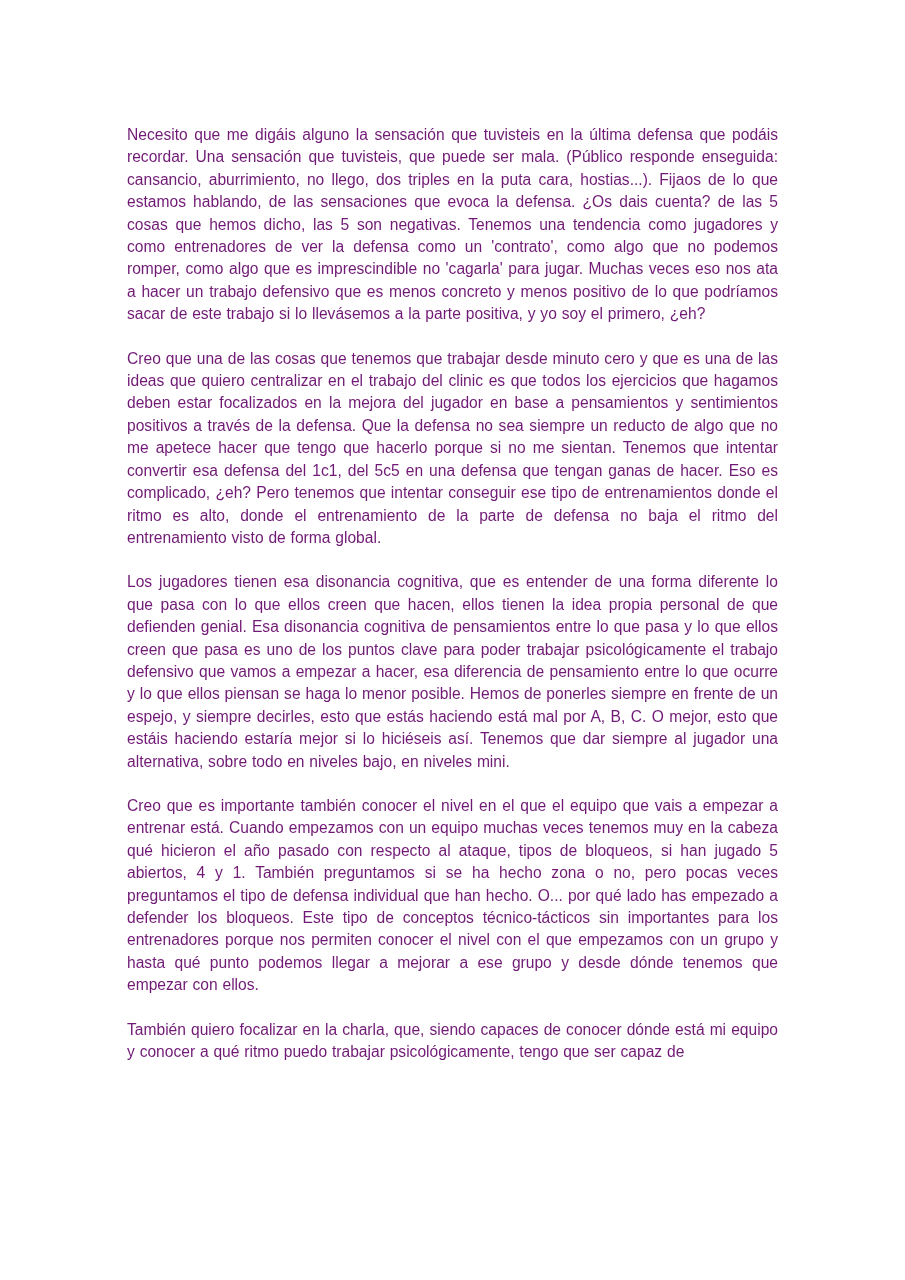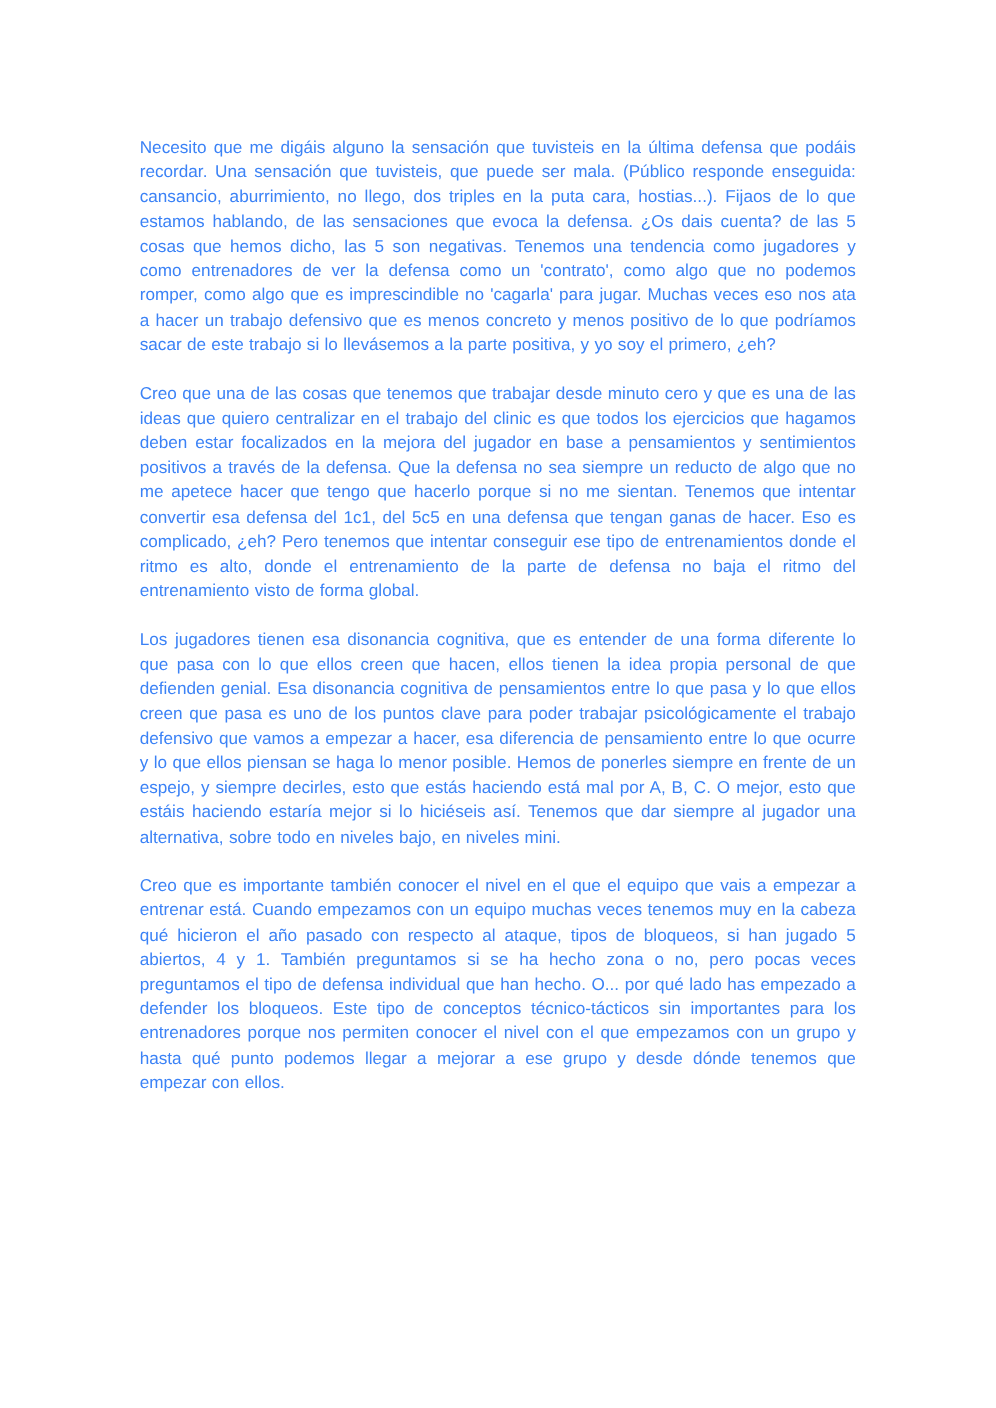--- a/index.html
+++ b/index.html
@@ -18,32 +18,33 @@
   .content {
     position: absolute;
     left: 127px;
     top: 124px;
     width: 651px;
   }
   .content p {
     margin: 0 0 22px 0;
     font-size: 15.6px;
     line-height: 22.4px;
-    color: #3b82f6;
+    color: #701a75;
     text-align: justify;
     text-justify: inter-word;
     word-spacing: 0.5px;
   }
   .content p:last-child {
     margin-bottom: 0;
   }
 </style>
 </head>
 <body>
 
 <div class="page">
   <div class="content">
     <p>Necesito que me digáis alguno la sensación que tuvisteis en la última defensa que podáis recordar. Una sensación que tuvisteis, que puede ser mala. (Público responde enseguida: cansancio, aburrimiento, no llego, dos triples en la puta cara, hostias...). Fijaos de lo que estamos hablando, de las sensaciones que evoca la defensa. ¿Os dais cuenta? de las 5 cosas que hemos dicho, las 5 son negativas. Tenemos una tendencia como jugadores y como entrenadores de ver la defensa como un 'contrato', como algo que no podemos romper, como algo que es imprescindible no 'cagarla' para jugar. Muchas veces eso nos ata a hacer un trabajo defensivo que es menos concreto y menos positivo de lo que podríamos sacar de este trabajo si lo llevásemos a la parte positiva, y yo soy el primero, ¿eh?</p>
     <p>Creo que una de las cosas que tenemos que trabajar desde minuto cero y que es una de las ideas que quiero centralizar en el trabajo del clinic es que todos los ejercicios que hagamos deben estar focalizados en la mejora del jugador en base a pensamientos y sentimientos positivos a través de la defensa. Que la defensa no sea siempre un reducto de algo que no me apetece hacer que tengo que hacerlo porque si no me sientan. Tenemos que intentar convertir esa defensa del 1c1, del 5c5 en una defensa que tengan ganas de hacer. Eso es complicado, ¿eh? Pero tenemos que intentar conseguir ese tipo de entrenamientos donde el ritmo es alto, donde el entrenamiento de la parte de defensa no baja el ritmo del entrenamiento visto de forma global.</p>
     <p>Los jugadores tienen esa disonancia cognitiva, que es entender de una forma diferente lo que pasa con lo que ellos creen que hacen, ellos tienen la idea propia personal de que defienden genial. Esa disonancia cognitiva de pensamientos entre lo que pasa y lo que ellos creen que pasa es uno de los puntos clave para poder trabajar psicológicamente el trabajo defensivo que vamos a empezar a hacer, esa diferencia de pensamiento entre lo que ocurre y lo que ellos piensan se haga lo menor posible. Hemos de ponerles siempre en frente de un espejo, y siempre decirles, esto que estás haciendo está mal por A, B, C. O mejor, esto que estáis haciendo estaría mejor si lo hiciéseis así. Tenemos que dar siempre al jugador una alternativa, sobre todo en niveles bajo, en niveles mini.</p>
     <p>Creo que es importante también conocer el nivel en el que el equipo que vais a empezar a entrenar está. Cuando empezamos con un equipo muchas veces tenemos muy en la cabeza qué hicieron el año pasado con respecto al ataque, tipos de bloqueos, si han jugado 5 abiertos, 4 y 1. También preguntamos si se ha hecho zona o no, pero pocas veces preguntamos el tipo de defensa individual que han hecho. O... por qué lado has empezado a defender los bloqueos. Este tipo de conceptos técnico-tácticos sin importantes para los entrenadores porque nos permiten conocer el nivel con el que empezamos con un grupo y hasta qué punto podemos llegar a mejorar a ese grupo y desde dónde tenemos que empezar con ellos.</p>
+    <p>También quiero focalizar en la charla, que, siendo capaces de conocer dónde está mi equipo y conocer a qué ritmo puedo trabajar psicológicamente, tengo que ser capaz de</p>
   </div>
 </div>
 
 </body></html>

